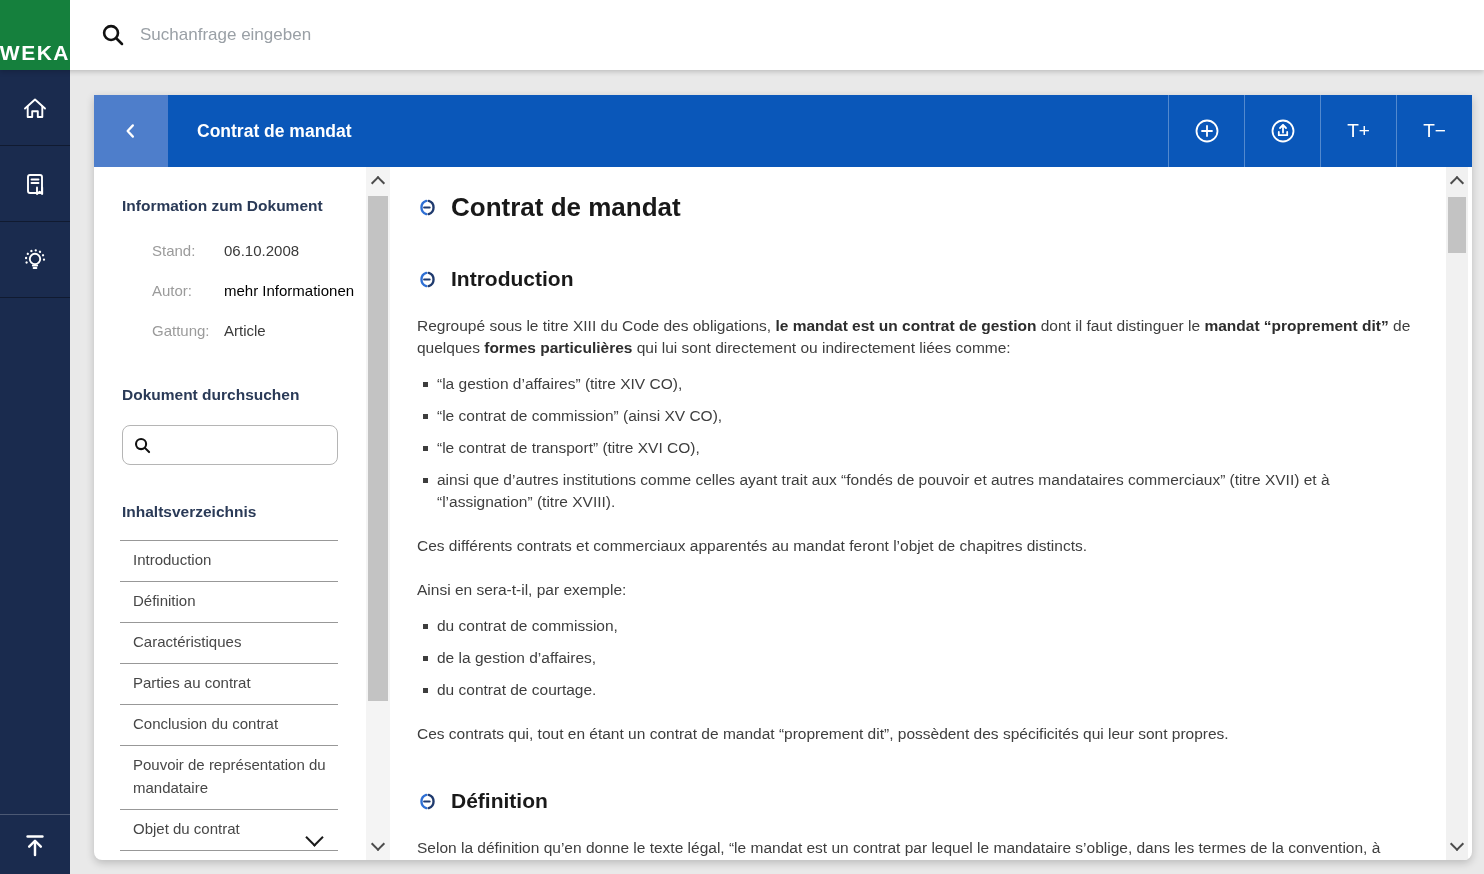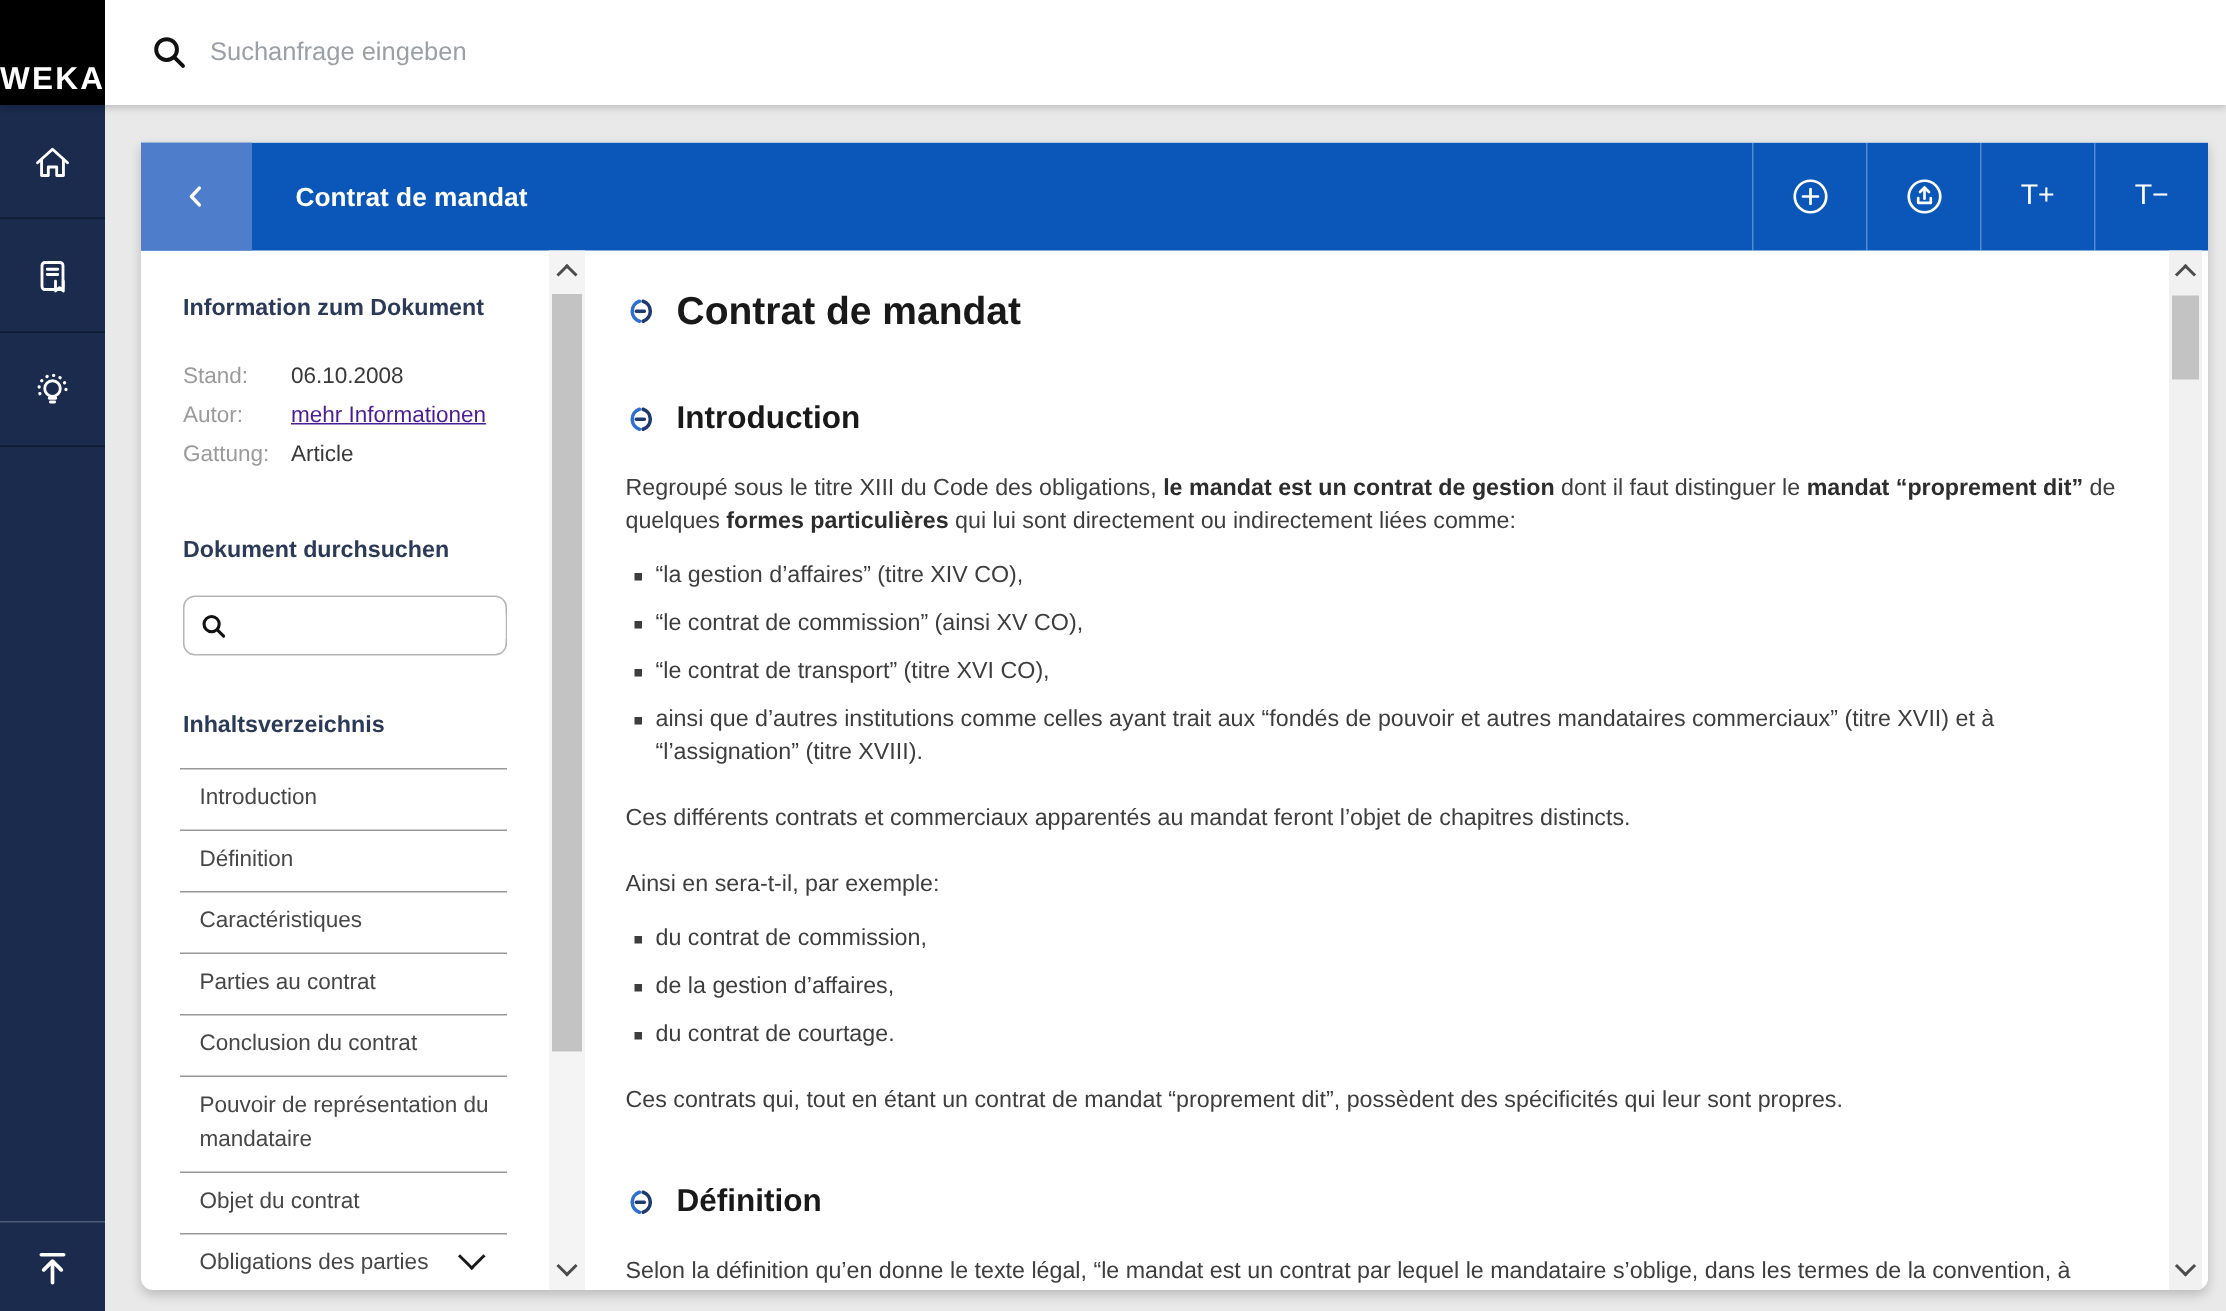--- a/index.html
+++ b/index.html
@@ -7,22 +7,22 @@
   body {
     font-family:"Liberation Sans","DejaVu Sans",sans-serif;
     background:#e9e9e9;
     position:relative;
     color:#3e3e3e;
   }
 
   
   .topbar { position:absolute; left:0; top:0; right:0; height:70px; background:#fff;
             box-shadow:0 2px 5px rgba(0,0,0,.18); z-index:5; display:flex; align-items:center; }
-  .logo { position:absolute; left:0; top:0; width:70px; height:70px; background:#000000;
-          display:flex; align-items:flex-end; justify-content:flex-start; padding-bottom:5px; }
+  .logo { position:absolute; left:0; top:0; width:70px; height:70px; background:#15803d;
+          display:flex; align-items:flex-end; justify-content:flex-end; padding-bottom:5px; }
   .logo span { color:#fff; font-weight:700; font-size:21px; letter-spacing:1.5px; }
   .search-wrap { display:flex; align-items:center; margin-left:100px; flex:1; }
   .search-wrap svg { flex:0 0 auto; }
   .global-search { border:none; outline:none; font-size:17px; margin-left:14px; width:600px;
                    font-family:inherit; color:#000000; background:transparent; }
   .global-search::placeholder { color:#9aa0a6; }
 
   
   .rail { position:absolute; left:0; top:70px; width:70px; bottom:0; background:#1a2b4e; z-index:4; }
   .rail-item { height:76px; display:flex; align-items:center; justify-content:center;
@@ -43,24 +43,24 @@
   .tb-btn { width:76px; height:72px; display:flex; align-items:center; justify-content:center;
             border-left:1px solid rgba(255,255,255,.30); color:#fff; cursor:pointer; flex:0 0 auto;
             font-size:19px; font-weight:400; }
 
   
   .card-body { flex:1; display:flex; min-height:0; }
 
   
   .panel { width:272px; flex:0 0 auto; padding:30px 0 0 28px; position:relative; overflow:hidden; }
   .panel h3 { font-size:15.5px; font-weight:700; color:#2a3a57; }
-  .info-grid { margin-top:24px; display:grid; grid-template-columns:72px 144px; row-gap:3px; font-size:15px; line-height:23px; }
+  .info-grid { margin-top:24px; display:grid; grid-template-columns:72px 144px; row-gap:17px; font-size:15px; line-height:23px;margin-left:30px; }
   .info-label { color:#9b9b9b; }
   .info-value { color:#3a3a3a; }
-  .info-value a { color:#4c1d95; text-decoration:underline; cursor:pointer; }
+  .info-value a { color:#000000; cursor:pointer; }
   .panel-section-title { margin-top:44px; }
   .doc-search { margin-top:21px; width:216px; height:40px; border:1px solid #b5b5b5; border-radius:8px;
                 display:flex; align-items:center; padding-left:10px; background:#fff; }
   .doc-search input { border:none; outline:none; flex:1; margin-left:8px; font-size:15px; font-family:inherit; min-width:0; }
   .toc-title { margin-top:38px; }
   .toc { margin-top:19px; margin-left:-2px; width:218px; border-top:1px solid #989898; }
   .toc-item { border-bottom:1px solid #989898; padding:7px 0 10px 13px; font-size:15px; line-height:23px;
               color:#474747; cursor:pointer; }
   .toc-expander { position:absolute; left:214px; bottom:16px; cursor:pointer; }
 

